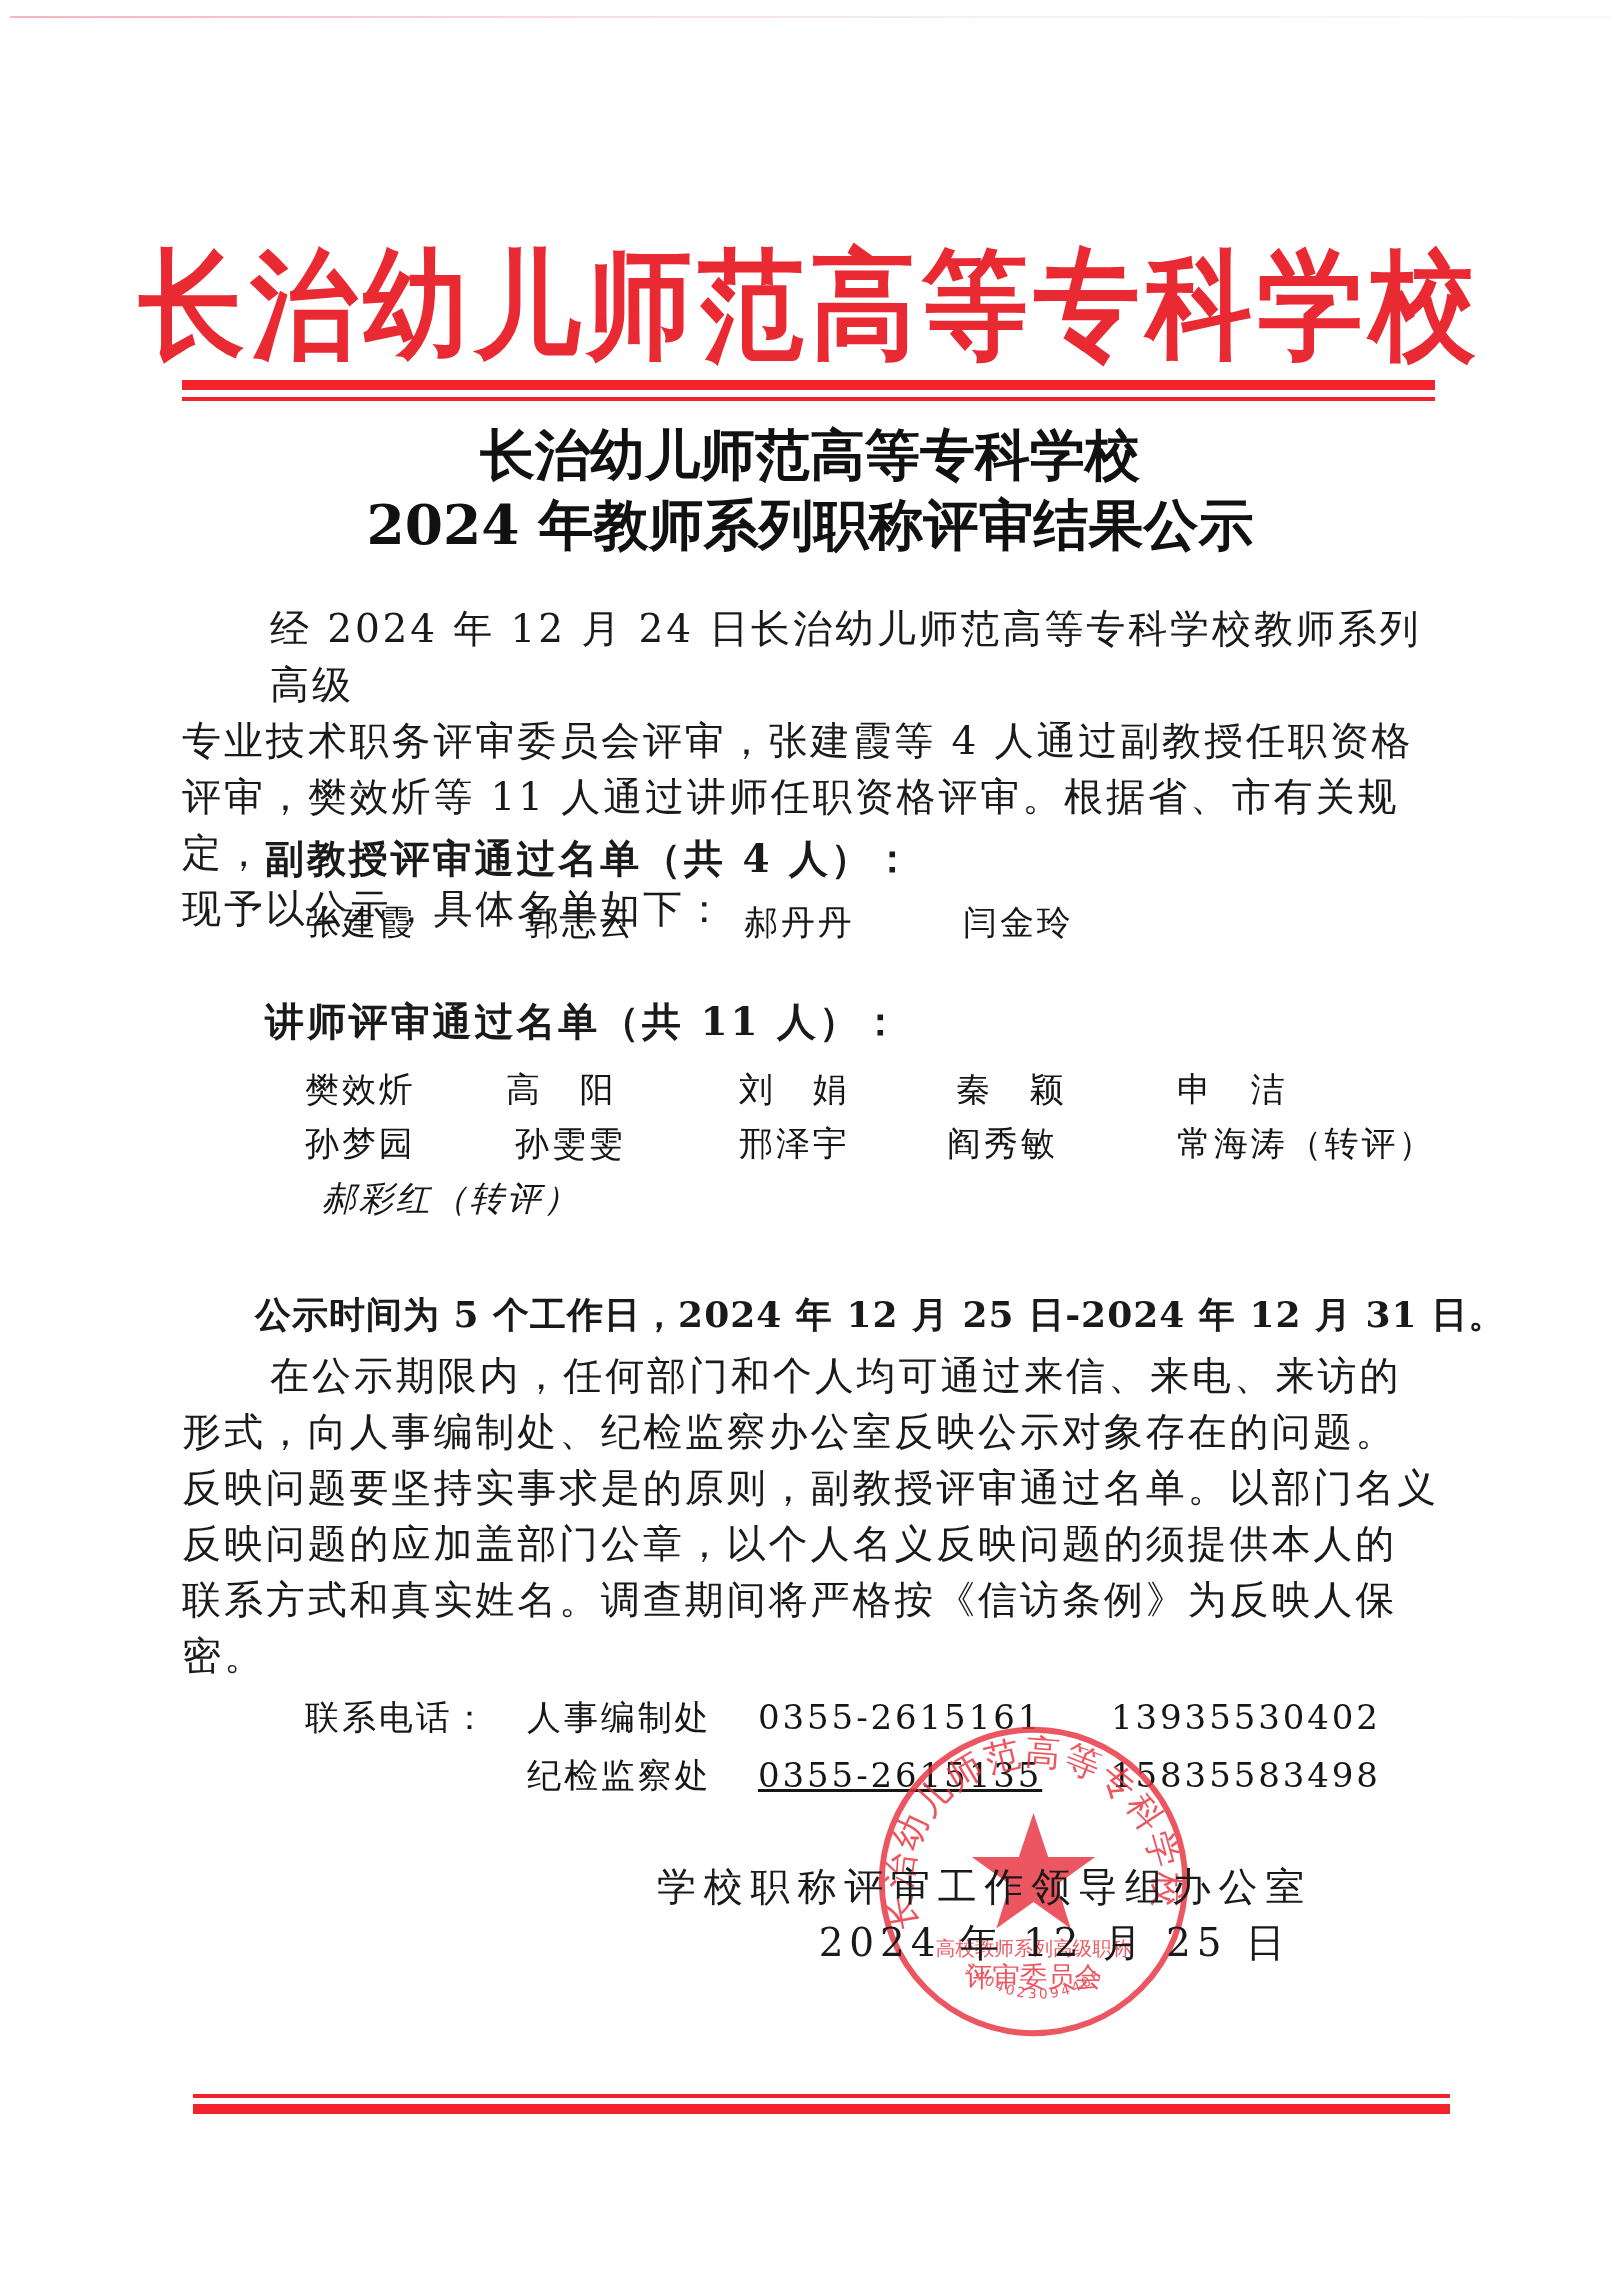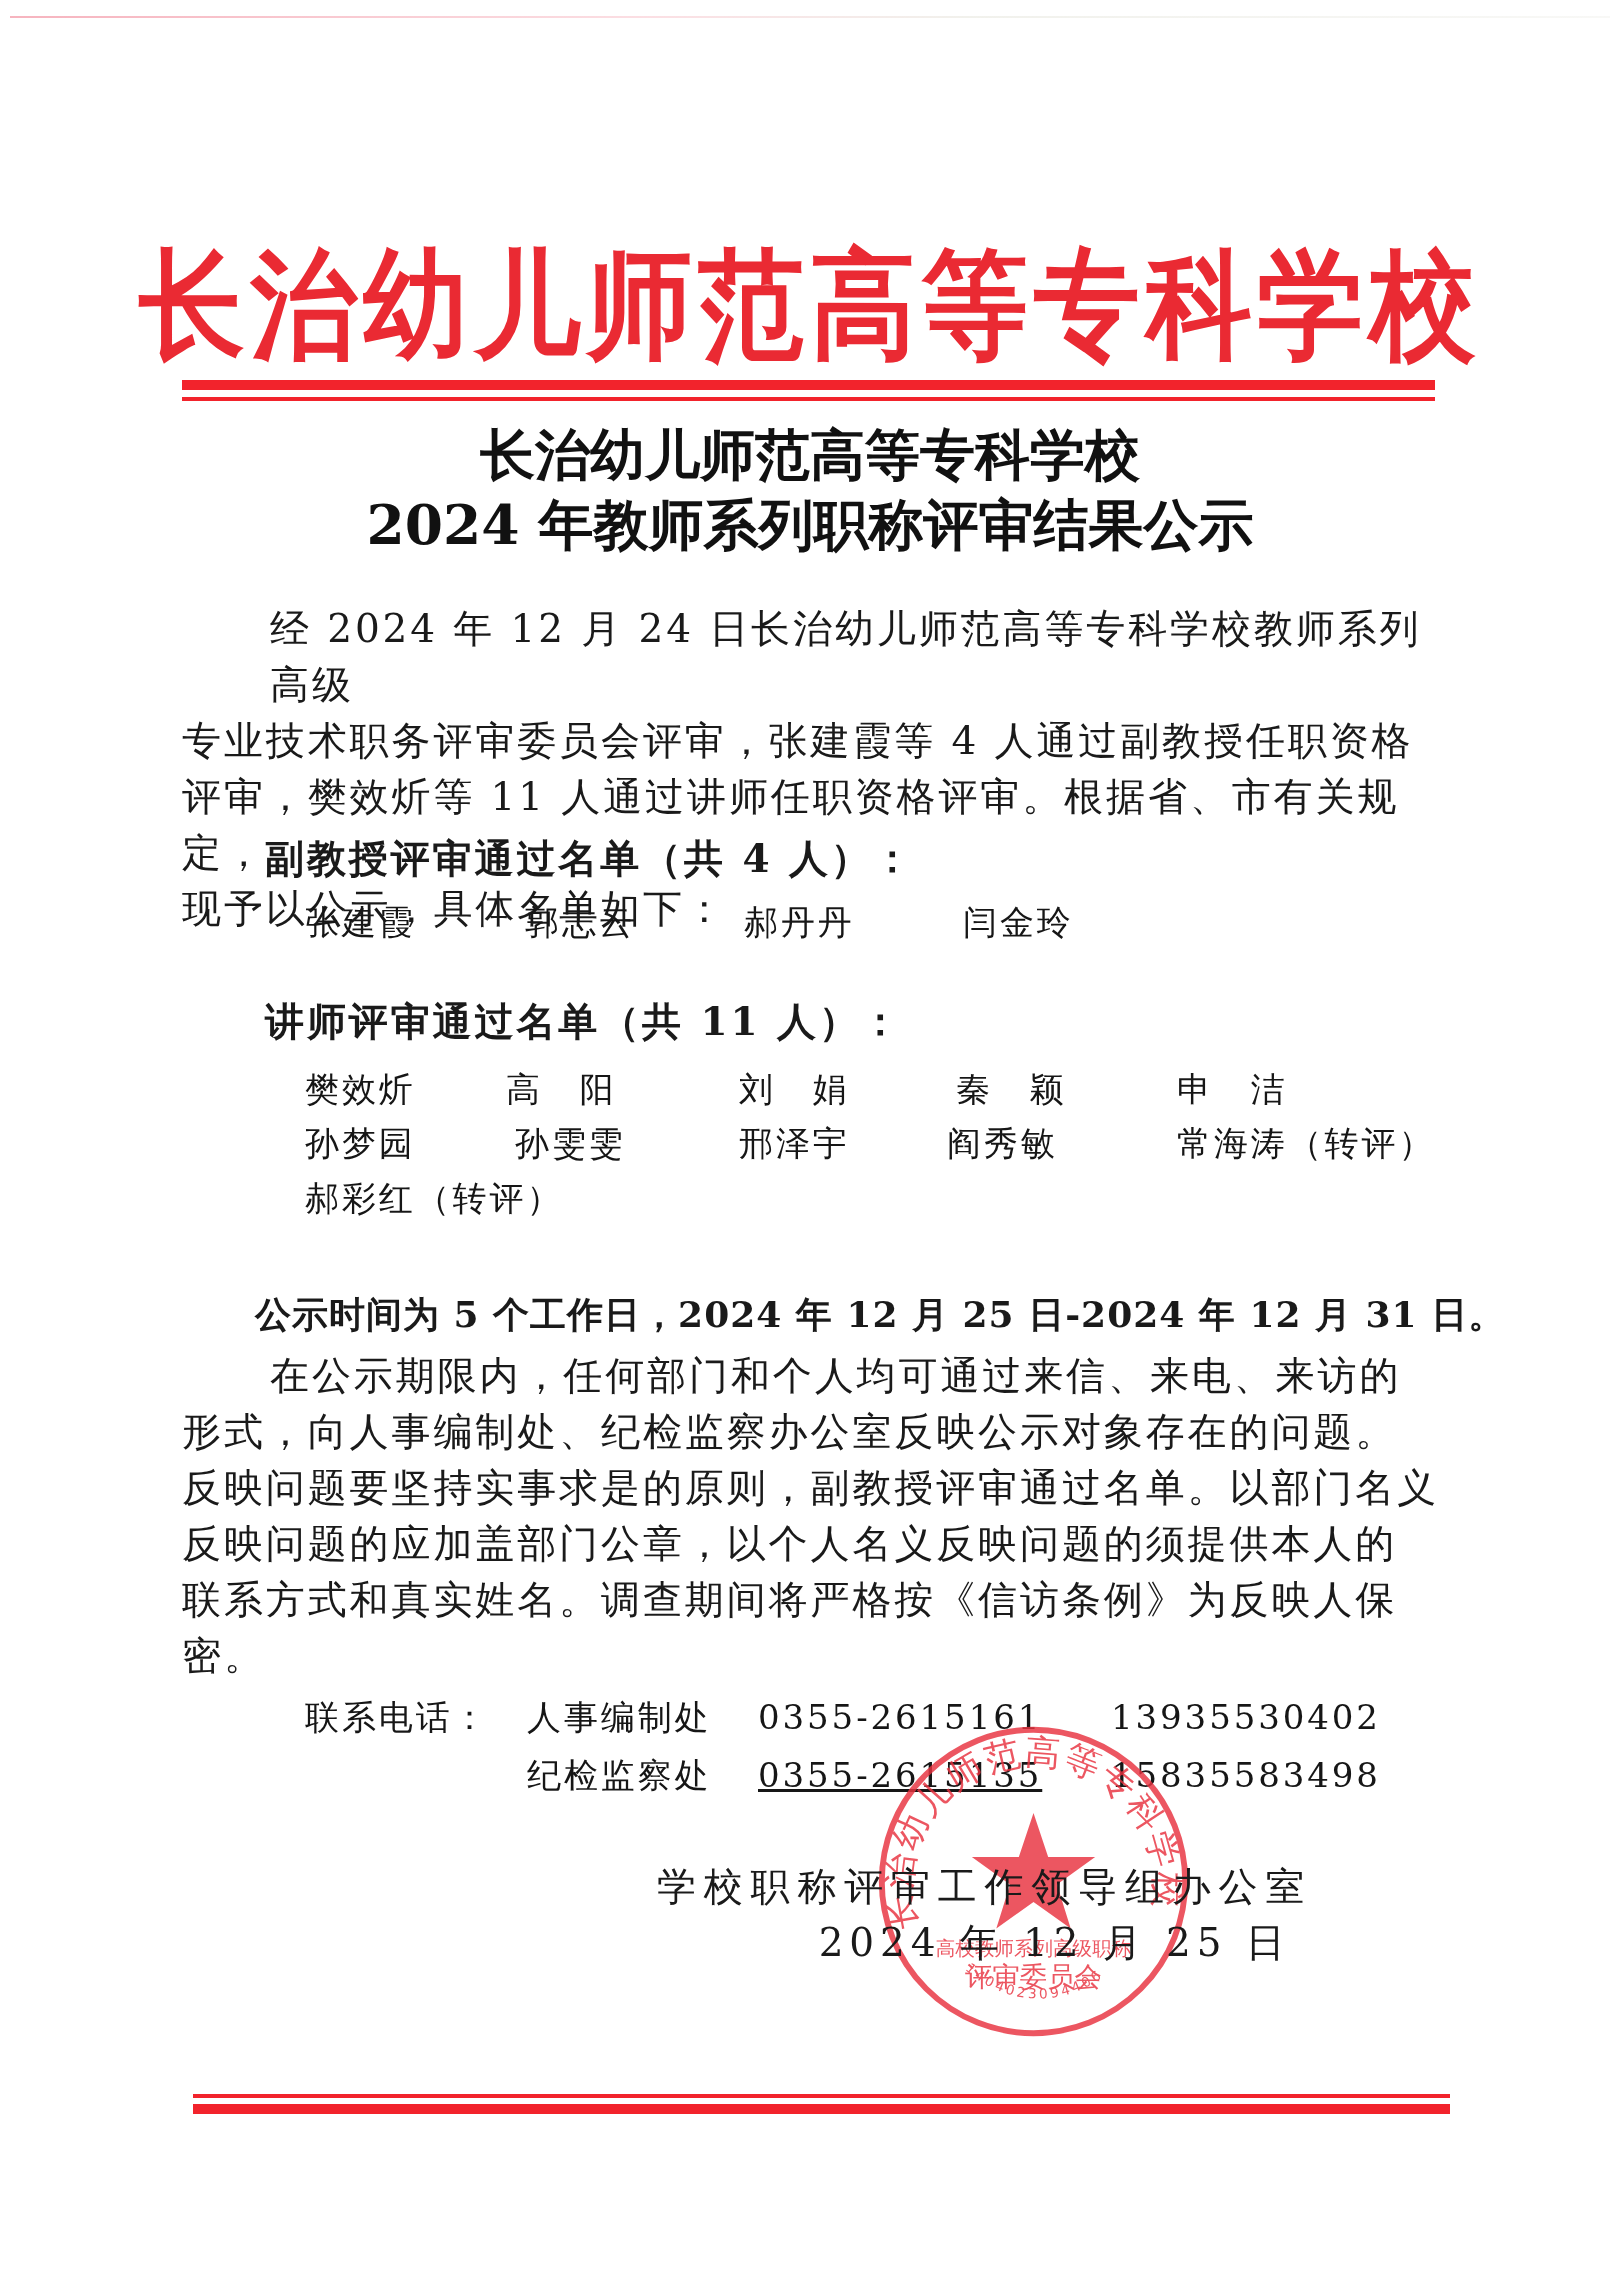--- a/index.html
+++ b/index.html
@@ -49,21 +49,21 @@
   <span class="name" style="left:265px; top:1061px;">樊效炘</span>
   <span class="name" style="left:466px; top:1061px;">高　阳</span>
   <span class="name" style="left:699px; top:1061px;">刘　娟</span>
   <span class="name" style="left:916px; top:1061px;">秦　颖</span>
   <span class="name" style="left:1137px; top:1061px;">申　洁</span>
   <span class="name" style="left:265px; top:1115px;">孙梦园</span>
   <span class="name" style="left:475px; top:1115px;">孙雯雯</span>
   <span class="name" style="left:699px; top:1115px;">邢泽宇</span>
   <span class="name" style="left:907px; top:1115px;">阎秀敏</span>
   <span class="name" style="left:1137px; top:1115px;">常海涛（转评）</span>
-  <span class="name" style="left:265px; top:1170px;">郝彩红（转评）</span>
+  <span class="name" style="left:282px; top:1170px;font-style:italic;">郝彩红（转评）</span>
 </div>
 
 <div class="abs para bold" style="left:255px; top:1286px; font-size:36px; letter-spacing:1px;">公示时间为 5 个工作日，2024 年 12 月 25 日-2024 年 12 月 31 日。</div>
 
 <div class="abs" style="left:182px; top:1348px; width:1274px;">
   <div class="para" style="padding-left:88px;">在公示期限内，任何部门和个人均可通过来信、来电、来访的</div>
   <div class="para">形式，向人事编制处、纪检监察办公室反映公示对象存在的问题。</div>
   <div class="para">反映问题要坚持实事求是的原则，副教授评审通过名单。以部门名义</div>
   <div class="para">反映问题的应加盖部门公章，以个人名义反映问题的须提供本人的</div>
   <div class="para">联系方式和真实姓名。调查期间将严格按《信访条例》为反映人保</div>

